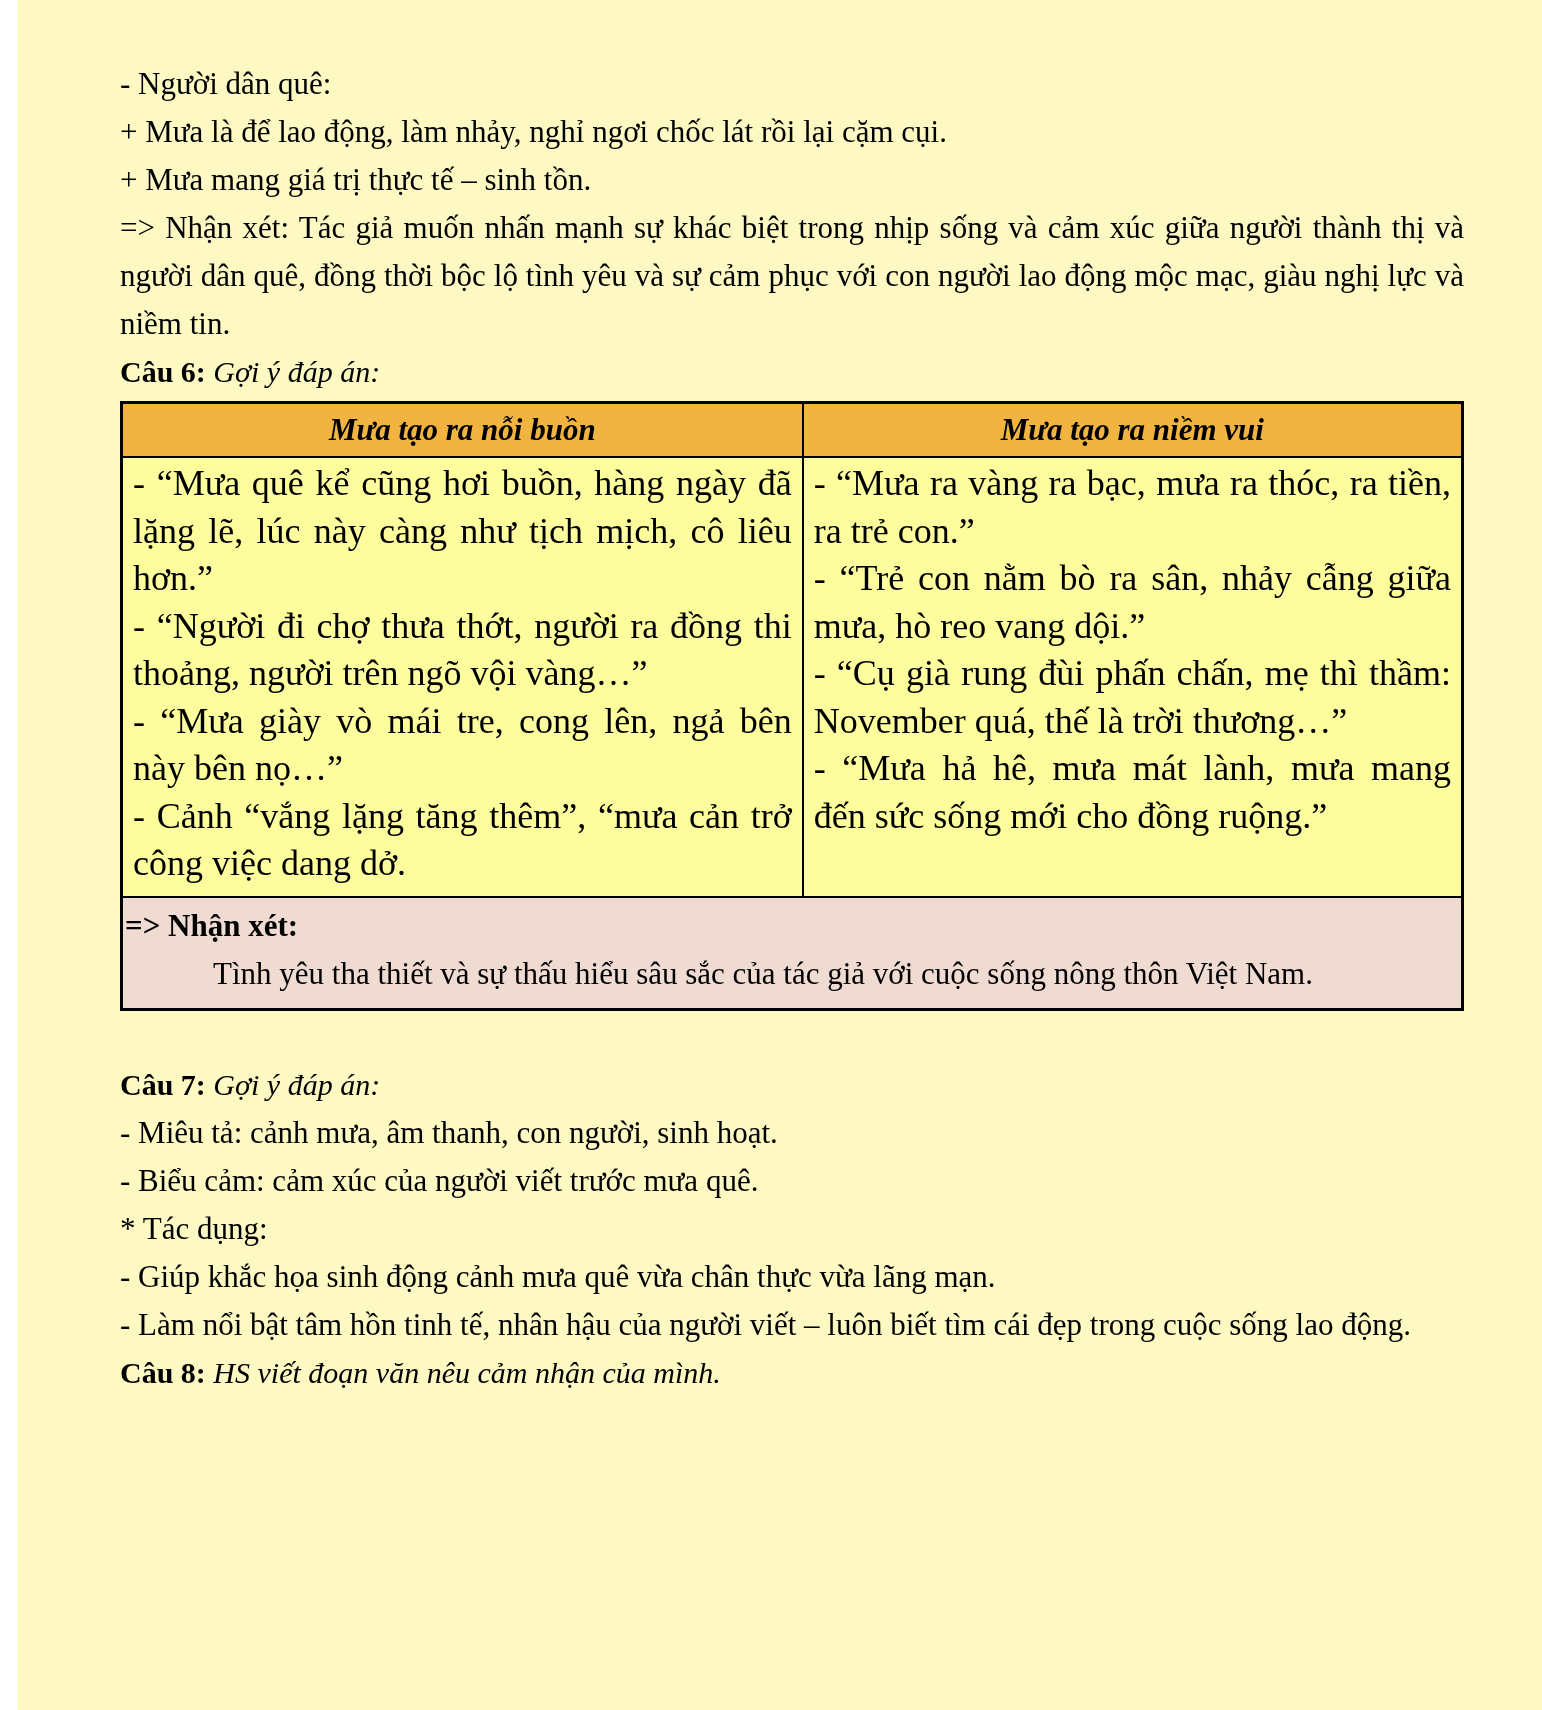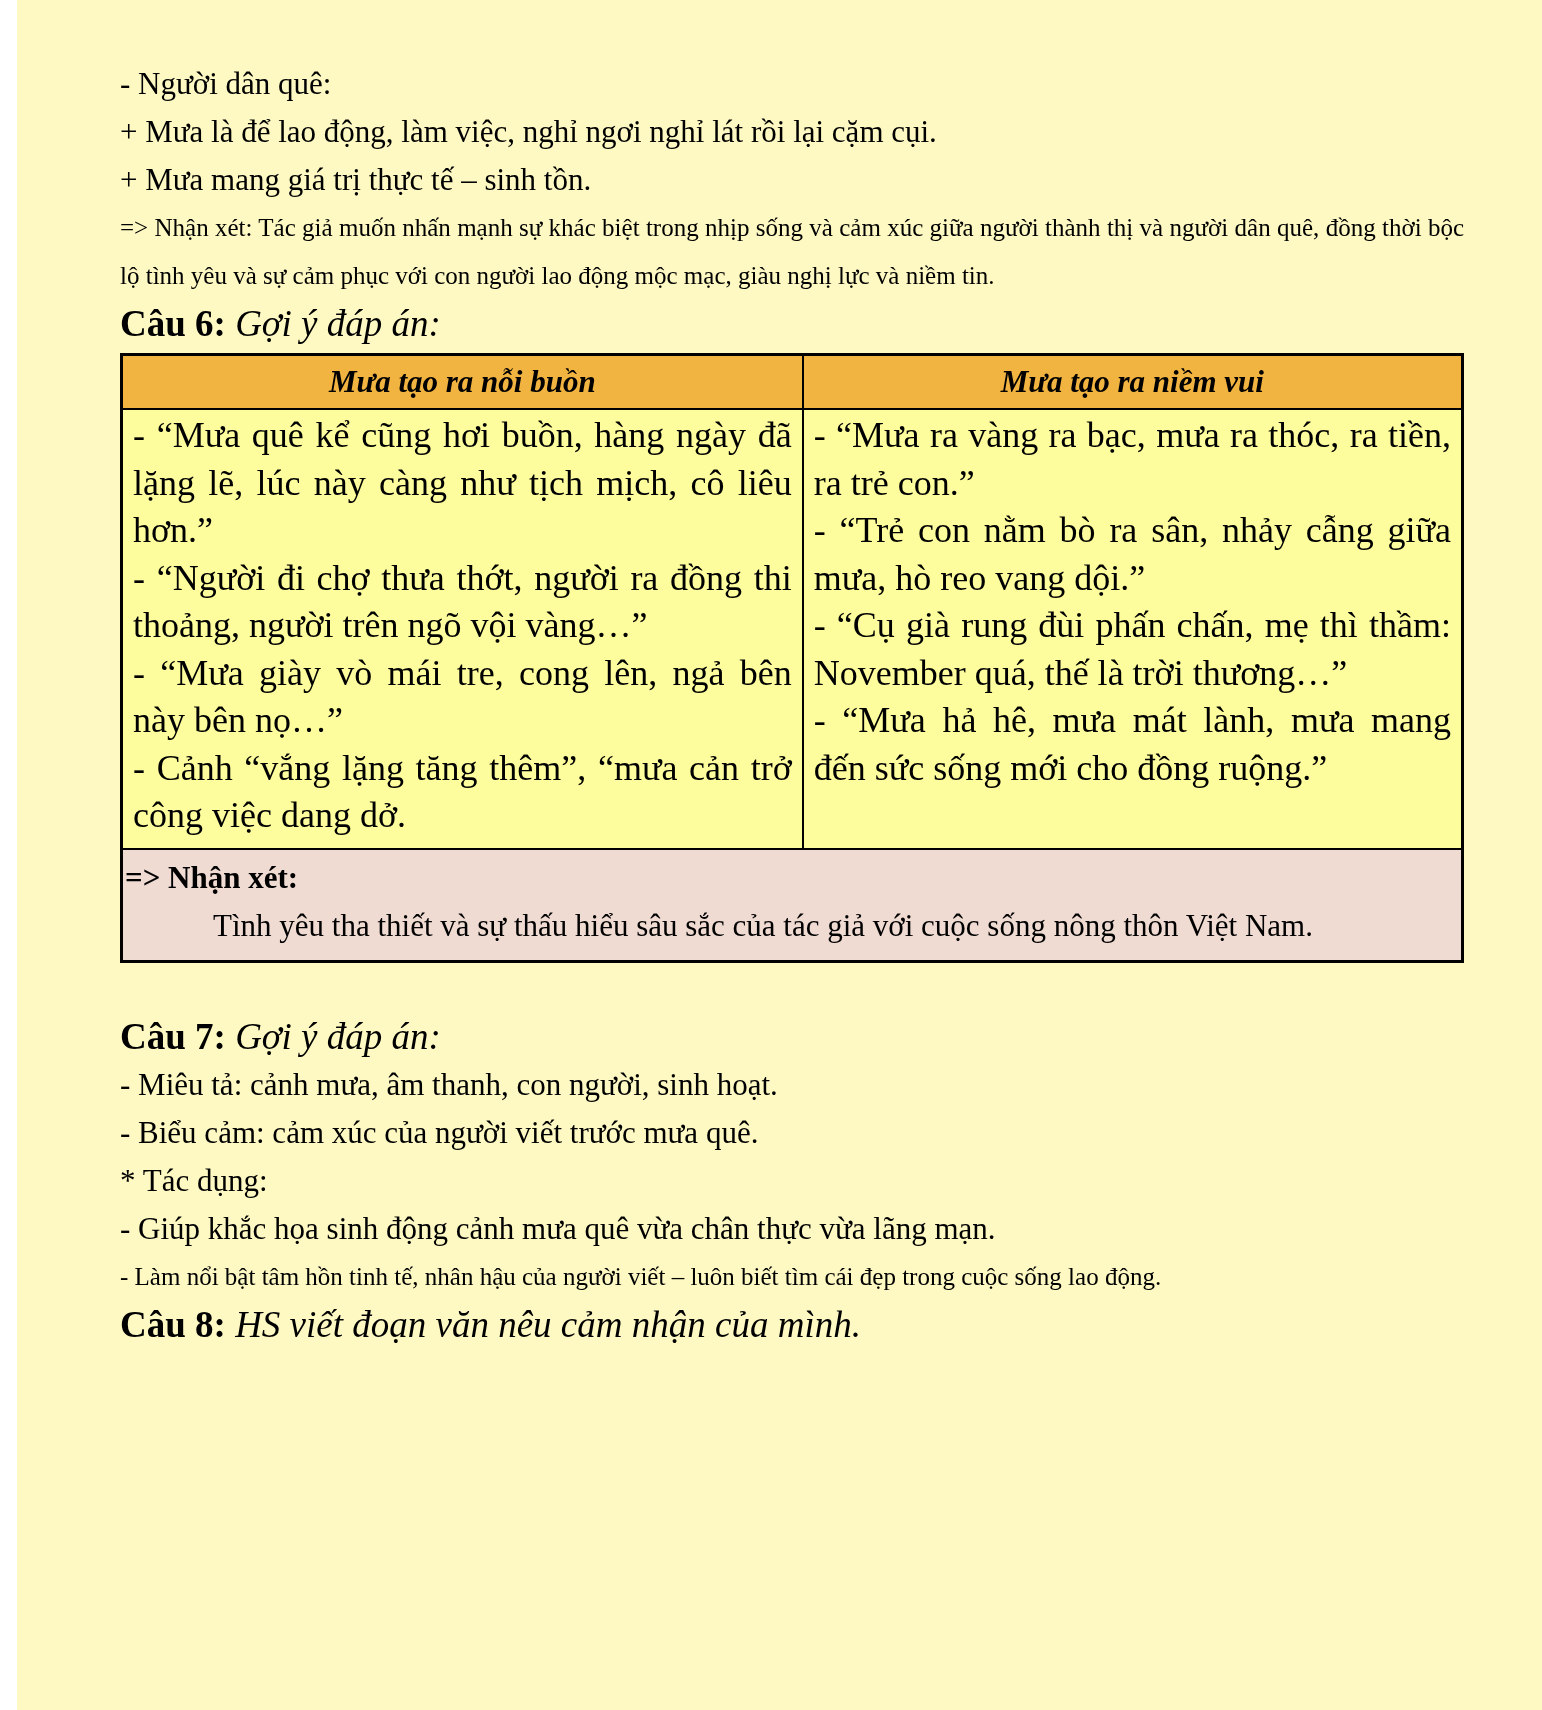--- a/index.html
+++ b/index.html
@@ -24,27 +24,27 @@
     width: 1344px;
   }
   p.line {
     margin: 0;
     font-size: 31px;
     line-height: 48px;
     white-space: normal;
   }
   p.wrap-justify {
     margin: 0;
-    font-size: 25px;
+    font-size: 31px;
     line-height: 48px;
     text-align: justify;
   }
   .bold { font-weight: bold; }
   .italic { font-style: italic; }
-  .cau-line { margin: 0; font-size: 37px; line-height: 48px; }
+  .cau-line { margin: 0; font-size: 30px; line-height: 48px; }
 
   table.answers {
     width: 100%;
     border-collapse: collapse;
     border: 3px solid #000000;
     margin-top: 5px;
   }
   table.answers th {
     background: #F2B440;
     border: 2px solid #000000;
@@ -90,21 +90,21 @@
   .col-joy { width: 49.2%; }
   .spacer-blank-line { height: 50px; }
 </style>
 </head>
 <body>
 
 <div class="page">
   <div class="content">
 
     <p class="line">- Người dân quê:</p>
-    <p class="line">+ Mưa là để lao động, làm việc, nghỉ ngơi nghỉ lát rồi lại cặm cụi.</p>
+    <p class="line">+ Mưa là để lao động, làm nhảy, nghỉ ngơi chốc lát rồi lại cặm cụi.</p>
     <p class="line">+ Mưa mang giá trị thực tế – sinh tồn.</p>
     <p class="wrap-justify">=&gt; Nhận xét:  Tác giả muốn nhấn mạnh sự khác biệt trong nhịp sống và cảm xúc giữa người thành thị và người dân quê, đồng thời bộc lộ tình yêu và sự cảm phục với con người lao động mộc mạc, giàu nghị lực và niềm tin.</p>
 
     <p class="cau-line"><span class="bold">Câu 6:</span> <span class="italic">Gợi ý đáp án:</span></p>
 
     <table class="answers">
       <colgroup>
         <col class="col-sad">
         <col class="col-joy">
       </colgroup>

